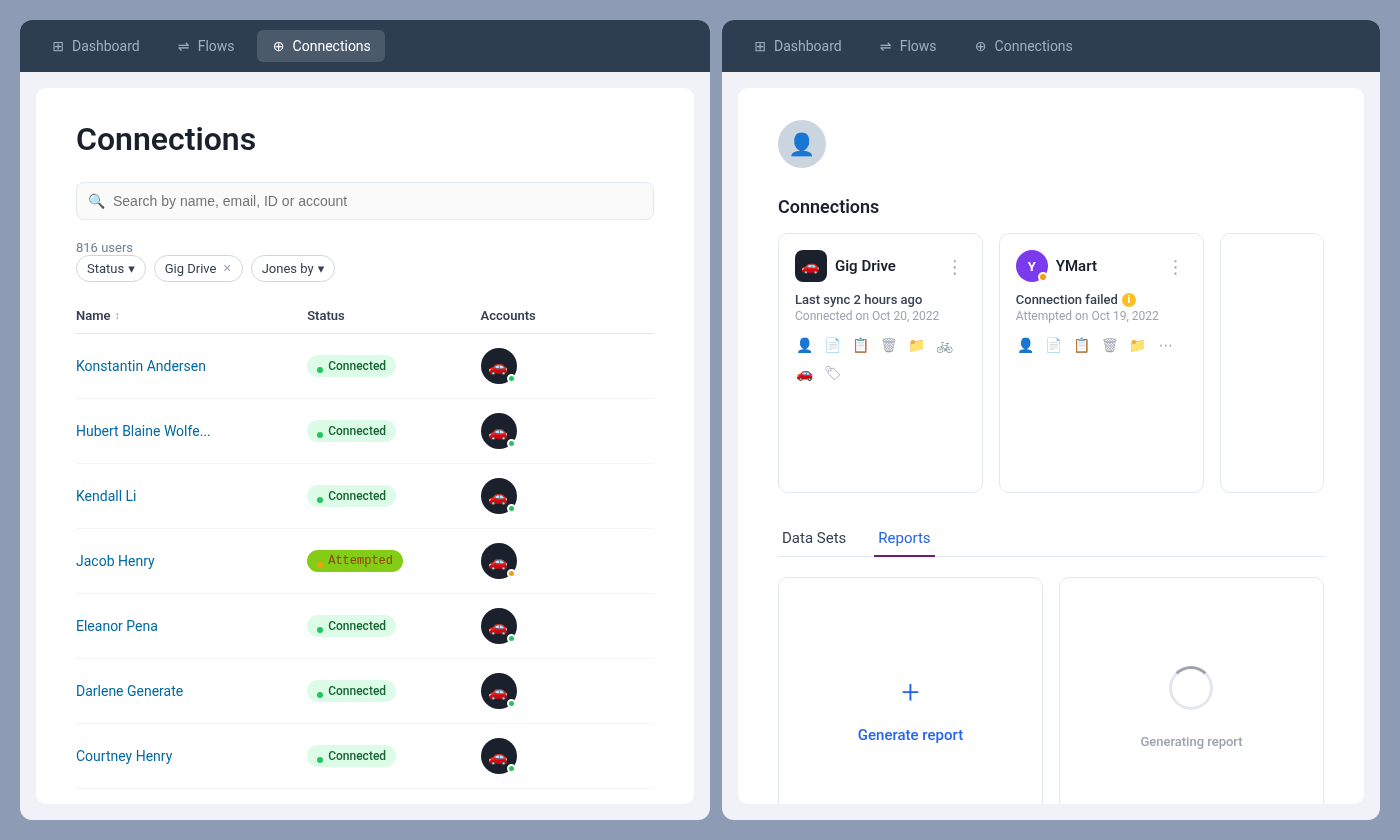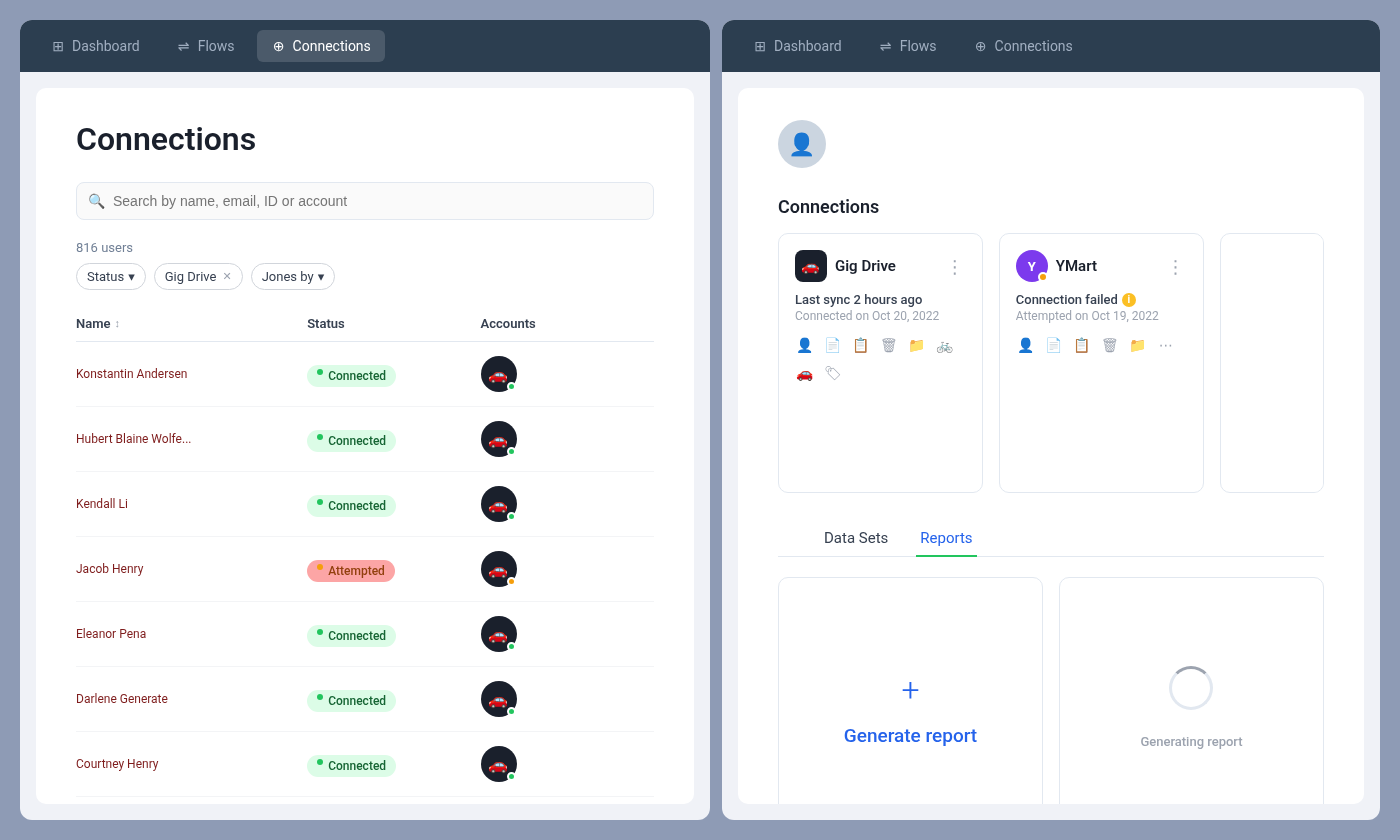--- a/index.html
+++ b/index.html
@@ -107,21 +107,20 @@
       background: #fafafa;
     }
     .filter-chips {
       display: flex;
       gap: 8px;
       align-items: center;
     }
     .user-count {
       font-size: 13px;
       color: #718096;
-      margin-bottom: 8px;
     }
     .chip {
       display: flex;
       align-items: center;
       gap: 4px;
       border: 1px solid #d1d5db;
       border-radius: 20px;
       padding: 5px 10px;
       font-size: 13px;
       color: #374151;
@@ -158,39 +157,40 @@
       grid-template-columns: 2fr 1.5fr 1.5fr;
       padding: 14px 0;
       border-bottom: 1px solid #f3f4f6;
       align-items: center;
     }
     .td {
       font-size: 14px;
       color: #374151;
     }
     .name-cell {
-      font-size: 12px;
-      color: #7f1d1d;
+      font-size: 14px;
+      color: #0369a1;
     }
     .status-badge {
       display: inline-flex;
-      align-items: flex-start;
+      align-items: flex-end;
       gap: 5px;
       padding: 4px 10px;
       border-radius: 20px;
       font-size: 12px;
       font-weight: 500;
     }
     .status-connected {
       background: #dcfce7;
       color: #166534;
     }
     .status-attempted {
-      background: #fca5a5;
+      background: #84cc16;
       color: #92400e;
+      font-family: Liberation Mono, monospace;
     }
     .status-dot {
       width: 6px;
       height: 6px;
       border-radius: 50%;
     }
     .dot-green { background: #22c55e; }
     .dot-yellow { background: #f59e0b; }
     .account-avatar {
       width: 36px;
@@ -367,26 +367,25 @@
       border-bottom: 1px solid #e2e8f0;
     }
     .tab {
       padding: 8px 4px;
       font-size: 15px;
       cursor: pointer;
       color: #9ca3af;
     }
     .tab.active {
       color: #2563eb;
-      border-bottom: 2px solid #22c55e;
+      border-bottom: 2px solid #701a75;
       margin-bottom: -1px;
     }
     .tab-inactive {
       color: #374151;
-      margin-left: 42px;
     }
     
     .reports-grid {
       display: flex;
       gap: 16px;
     }
     .report-card {
       flex: 1;
       border: 1px solid #e2e8f0;
       border-radius: 10px;
@@ -408,21 +407,21 @@
       width: 44px;
       height: 44px;
       display: flex;
       align-items: center;
       justify-content: center;
       color: #2563eb;
       font-size: 32px;
       font-weight: 300;
     }
     .generate-label {
-      font-size: 19px;
+      font-size: 15px;
       color: #2563eb;
       font-weight: 500;
     }
     .generating-spinner {
       width: 44px;
       height: 44px;
       border: 3px solid #e2e8f0;
       border-top-color: #9ca3af;
       border-radius: 50%;
       animation: spin 1s linear infinite;

